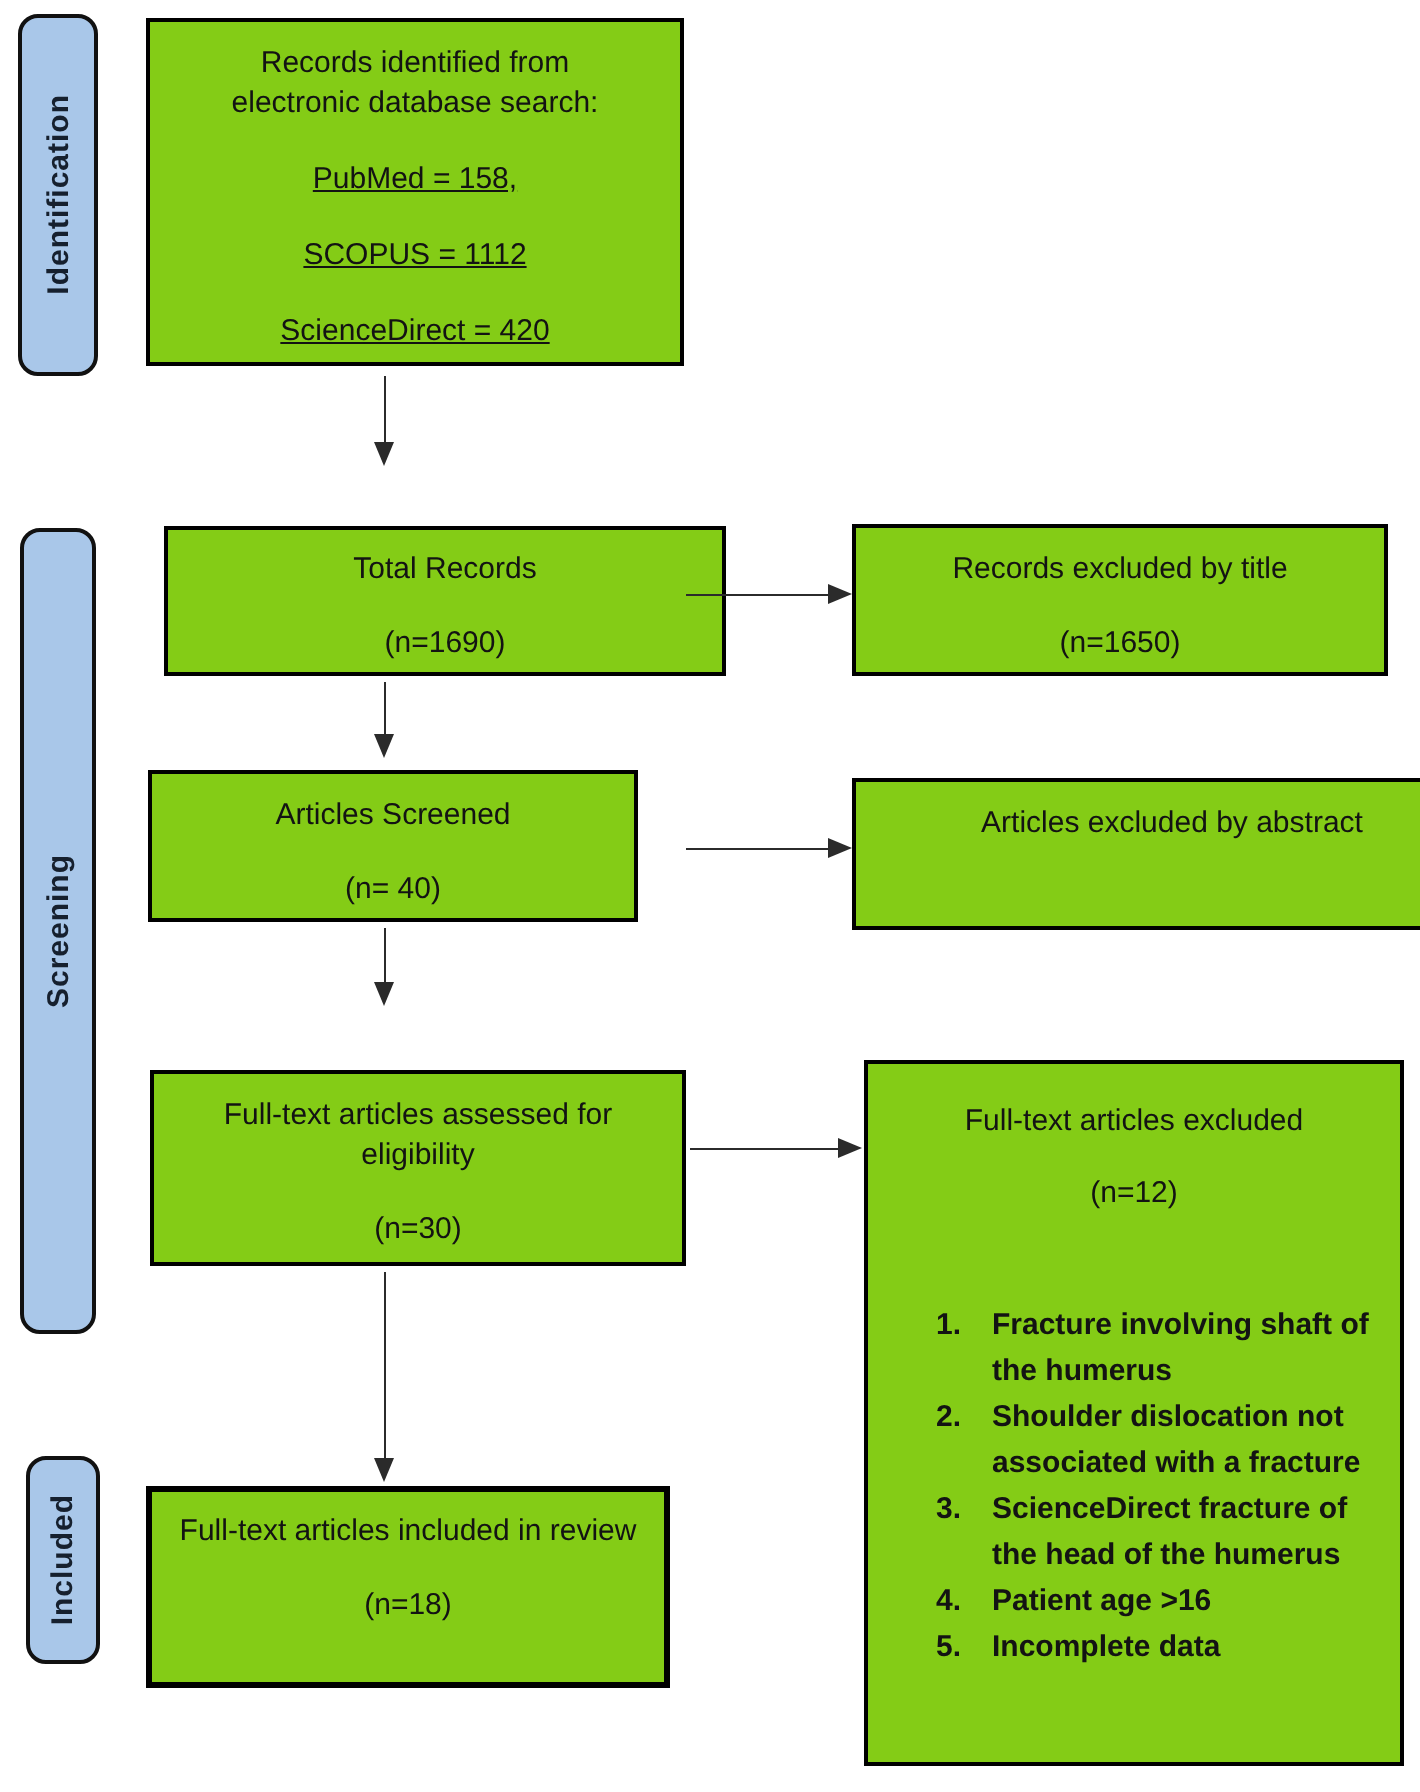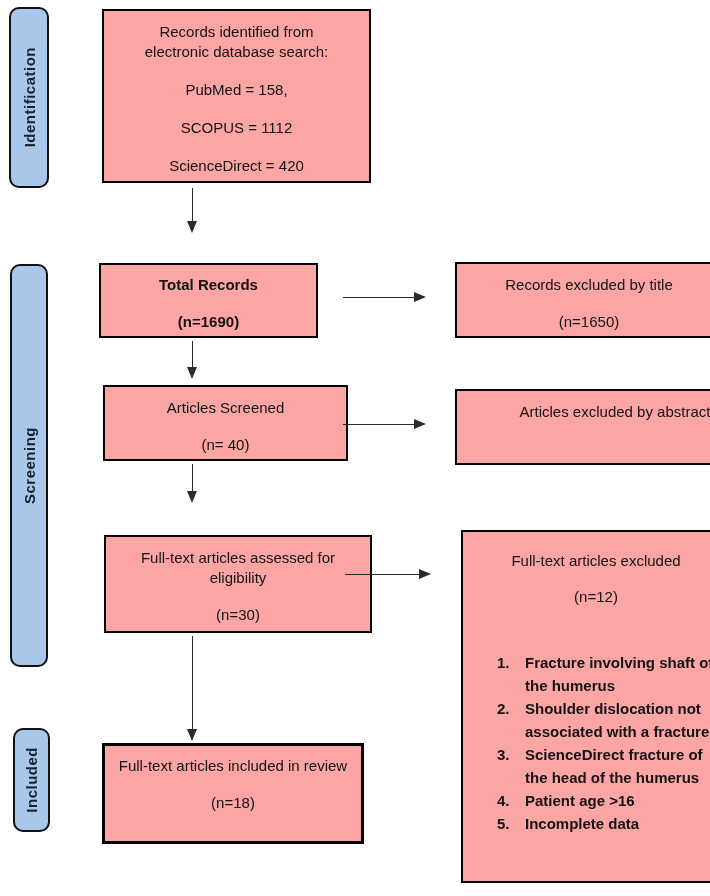--- a/index.html
+++ b/index.html
@@ -35,31 +35,30 @@
     color:#16202e;
     white-space:nowrap;
   }
   .stage-identification{left:9px;top:7px;width:40px;height:181px;}
   .stage-screening{left:10px;top:264px;width:38px;height:403px;}
   .stage-included{left:13px;top:728px;width:37px;height:104px;}
 
   
   .box{
     position:absolute;
-    background:#fca5a5;
+    background:#84cc16;
     border:2px solid var(--box-border);
     box-sizing:border-box;
     text-align:center;
     font-size:15px;
     line-height:20px;
-    margin-left:29px;
   }
   .box-records{left:73px;top:9px;width:269px;height:174px;padding-top:11px;}
-  .box-records .gap{margin-top:18px;}
-  .box-total{left:70px;top:263px;width:219px;height:75px;padding-top:10px;font-weight:bold;}
+  .box-records .gap{margin-top:18px;text-decoration:underline;}
+  .box-total{left:82px;top:263px;width:281px;height:75px;padding-top:10px;}
   .box-excl-title{left:426px;top:262px;width:268px;height:76px;padding-top:11px;}
   .box-screened{left:74px;top:385px;width:245px;height:76px;padding-top:11px;}
   .box-excl-abstract{left:426px;top:389px;width:320px;height:76px;padding-top:11px;}
   .box-assessed{left:75px;top:535px;width:268px;height:98px;padding:11px 12px 0;}
   .box-included{left:73px;top:743px;width:262px;height:101px;padding:10px 12px 0;border-width:3px;}
   .box-ft-excluded{left:432px;top:530px;width:270px;height:353px;padding:19px 8px 0;}
   .count{margin-top:17px;}
   .box-ft-excluded .count{margin-top:16px;}
 
   

